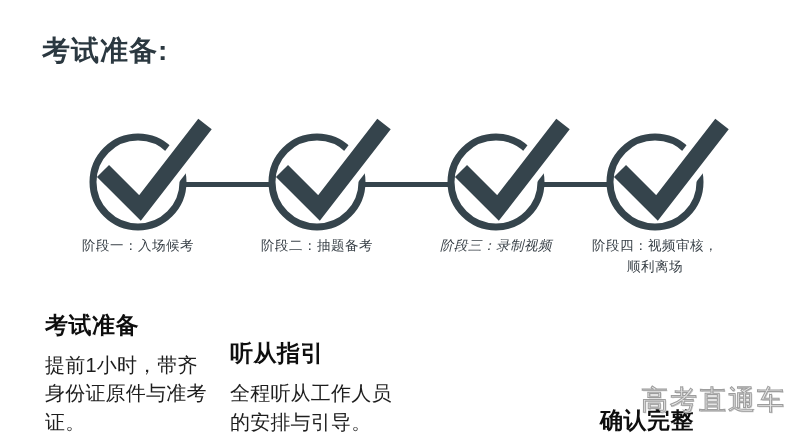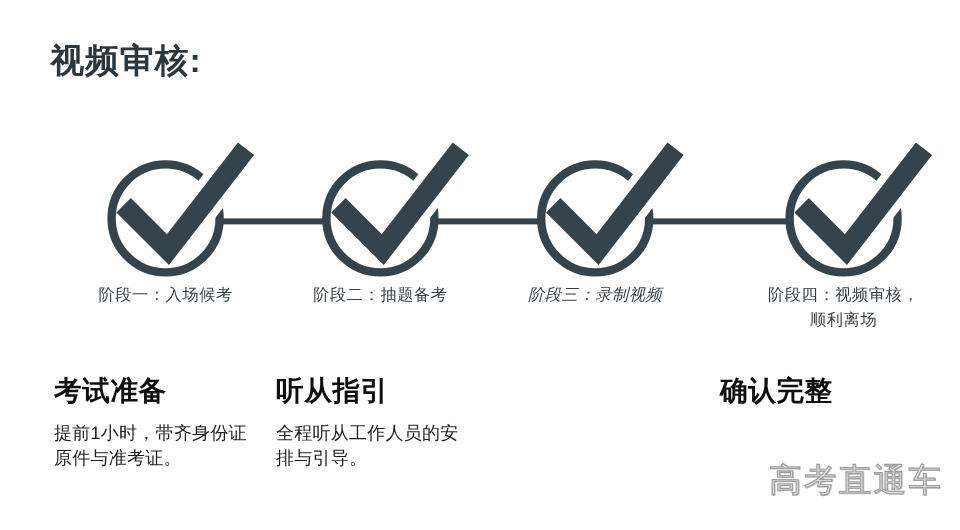--- a/index.html
+++ b/index.html
@@ -37,52 +37,53 @@
   .stage {
     position: absolute;
     top: 110px;
     width: 190px;
     z-index: 1;
     text-align: center;
   }
   .stage-1 { left: 43px; }
   .stage-2 { left: 222px; }
   .stage-3 { left: 401px; font-style: italic; }
-  .stage-4 { left: 608px; text-align: center; }
+  .stage-4 { left: 560px; text-align: center; }
 
   .stage svg { display: block; margin-left: 40px; width: 130px; height: 130px; }
 
   .stage-label {
     margin-top: -4px;
     font-size: 13.5px;
     line-height: 1.55;
     color: #373f46;
     font-weight: 500;
     letter-spacing: 0.5px;
   }
 
   
   .tips {
     position: absolute;
     left: 45px;
     top: 310px;
     width: 745px;
     display: flex;
+    align-items: flex-end;
   }
   .tip { width: 185px; flex: 0 0 185px; }
   .tip-heading {
     font-size: 23px;
     font-weight: 700;
     color: #0e0e0e;
     letter-spacing: 0.5px;
   }
   .tip-body {
     margin-top: 10px;
     width: 162px;
-    font-size: 15px;
+    font-size: 20px;
     line-height: 1.42;
     color: #1d1d1d;
     letter-spacing: 0.2px;
   }
 
   
   .watermark {
     position: absolute;
     right: 14px;
     bottom: 24px;
@@ -91,21 +92,21 @@
     letter-spacing: 2px;
     color: #e9e9e9;
     -webkit-text-stroke: 1px #9d9d9d;
     text-shadow: 1px 1px 0 #c9c9c9;
     z-index: 2;
   }
 </style>
 </head>
 <body>
 
-<h1 class="page-title">视频审核:</h1>
+<h1 class="page-title">考试准备:</h1>
 
 <div class="timeline">
   <div class="connector"></div>
 
   <div class="stage stage-1">
     <svg viewBox="0 0 130 130">
       <circle cx="55" cy="72" r="45" fill="#ffffff" stroke="#35444c" stroke-width="7"></circle>
       <path d="M 57 98 L 122 14" fill="none" stroke="#ffffff" stroke-width="30" stroke-linecap="butt"></path>
       <path d="M 20 61 L 57 98 L 122 14" fill="none" stroke="#35444c" stroke-width="17" stroke-linecap="butt" stroke-linejoin="miter"></path>
     </svg>

